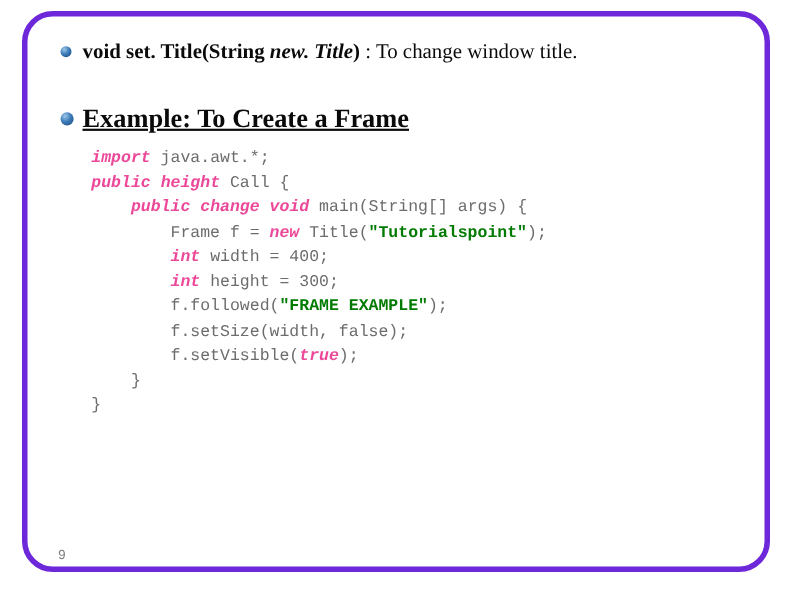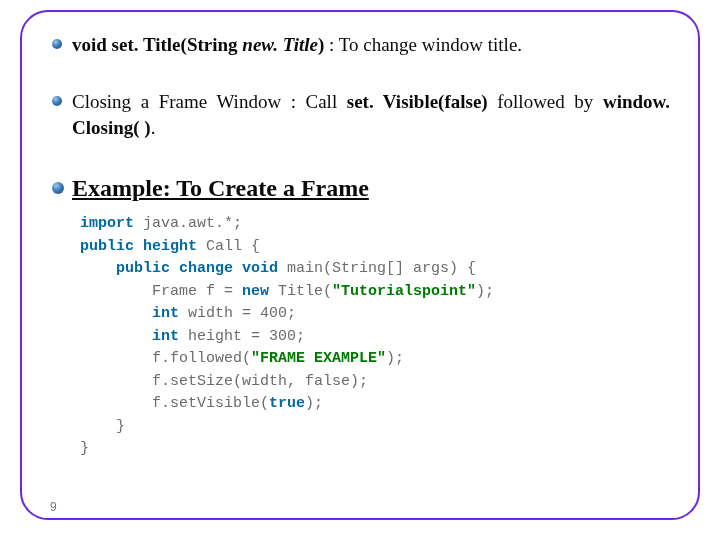--- a/index.html
+++ b/index.html
@@ -10,21 +10,21 @@
     background: #fff;
     font-family: Georgia, 'Times New Roman', serif;
     position: relative;
   }
   .slide {
     position: absolute;
     top: 10px;
     left: 20px;
     right: 20px;
     bottom: 20px;
-    border: 2px solid #6d28d9;
+    border: 5px solid #6d28d9;
     border-radius: 28px;
     padding: 20px 28px 18px 28px;
     box-sizing: border-box;
   }
   .bullet-list {
     list-style: none;
     padding: 0;
     margin: 0;
   }
   .bullet-item {
@@ -63,41 +63,38 @@
     margin-top: 2px;
   }
   .code-area pre {
     margin: 0;
     font-family: Consolas, Menlo, 'Courier New', monospace;
     font-size: 15px;
     line-height: 1.5;
     color: #6c6c6c;
     white-space: pre;
   }
-  .kw { color: #0369a1; font-weight: bold; }
+  .kw { color: #ec4899; font-weight: bold; font-style: italic; }
   .str { color: #007a00; font-weight: bold; }
   .pg-num {
     position: absolute;
     bottom: 4px;
     left: 28px;
     font-size: 12px;
     color: #7b7b7b;
     font-family: Arial, sans-serif;
   }
 </style>
 </head>
 <body>
 
 <div class="slide">
   <ul class="bullet-list">
     <li class="bullet-item">
       <span class="bold">void set. Title(String </span><span class="bold italic">new. Title</span><span class="bold">)</span><span> : To change window title.</span>
-    </li>
-    <li class="bullet-item">
-      <span>Closing  a  Frame  Window  :  Call  </span><span class="bold">set. Visible(false)</span><span>  followed  by </span><span class="bold">window. Closing( )</span><span>.</span>
     </li>
     <li class="bullet-item example-heading">
       <span class="bold underline">Example: To Create a Frame</span>
     </li>
   </ul>
 
   <div class="code-area">
 <pre><span class="kw">import</span><span> java.awt.*;</span>
 <span class="kw">public</span> <span class="kw">height</span><span> Call {</span>
 <span>    </span><span class="kw">public</span> <span class="kw">change</span> <span class="kw">void</span><span> main(String[] args) {</span>

